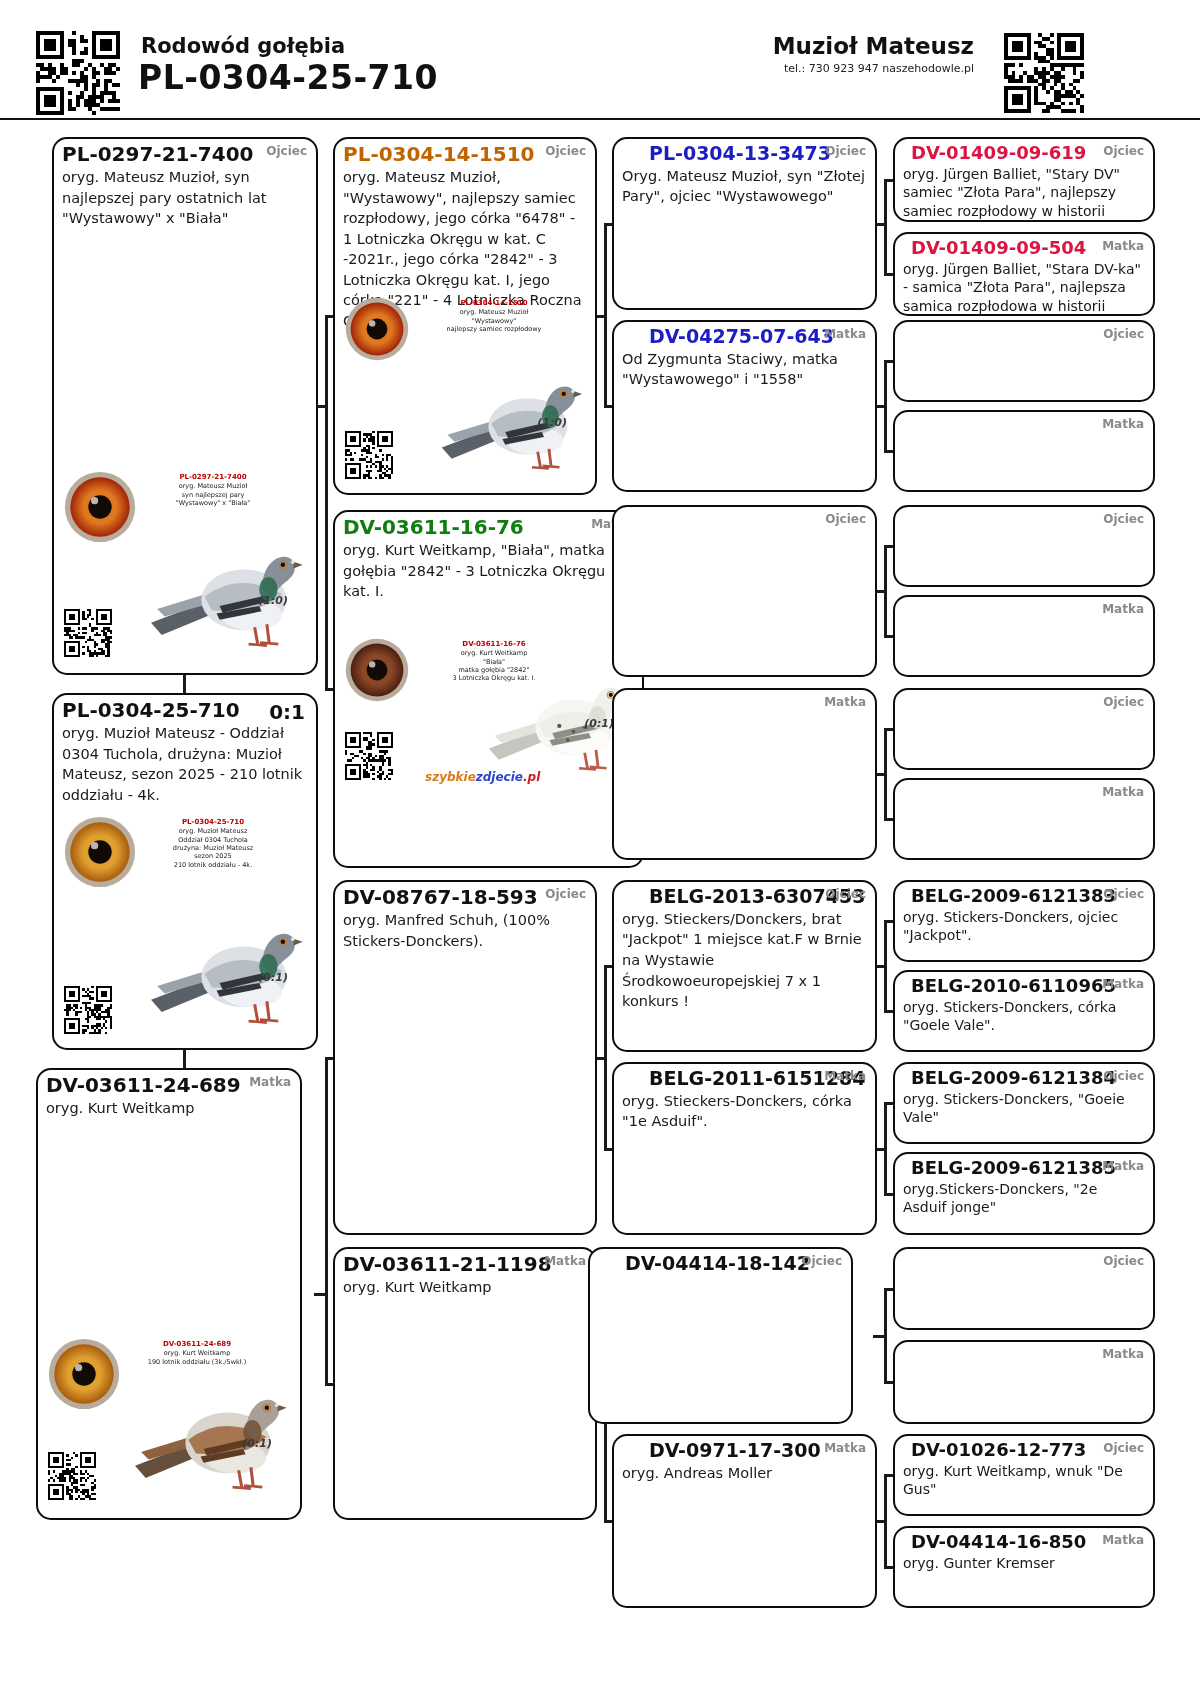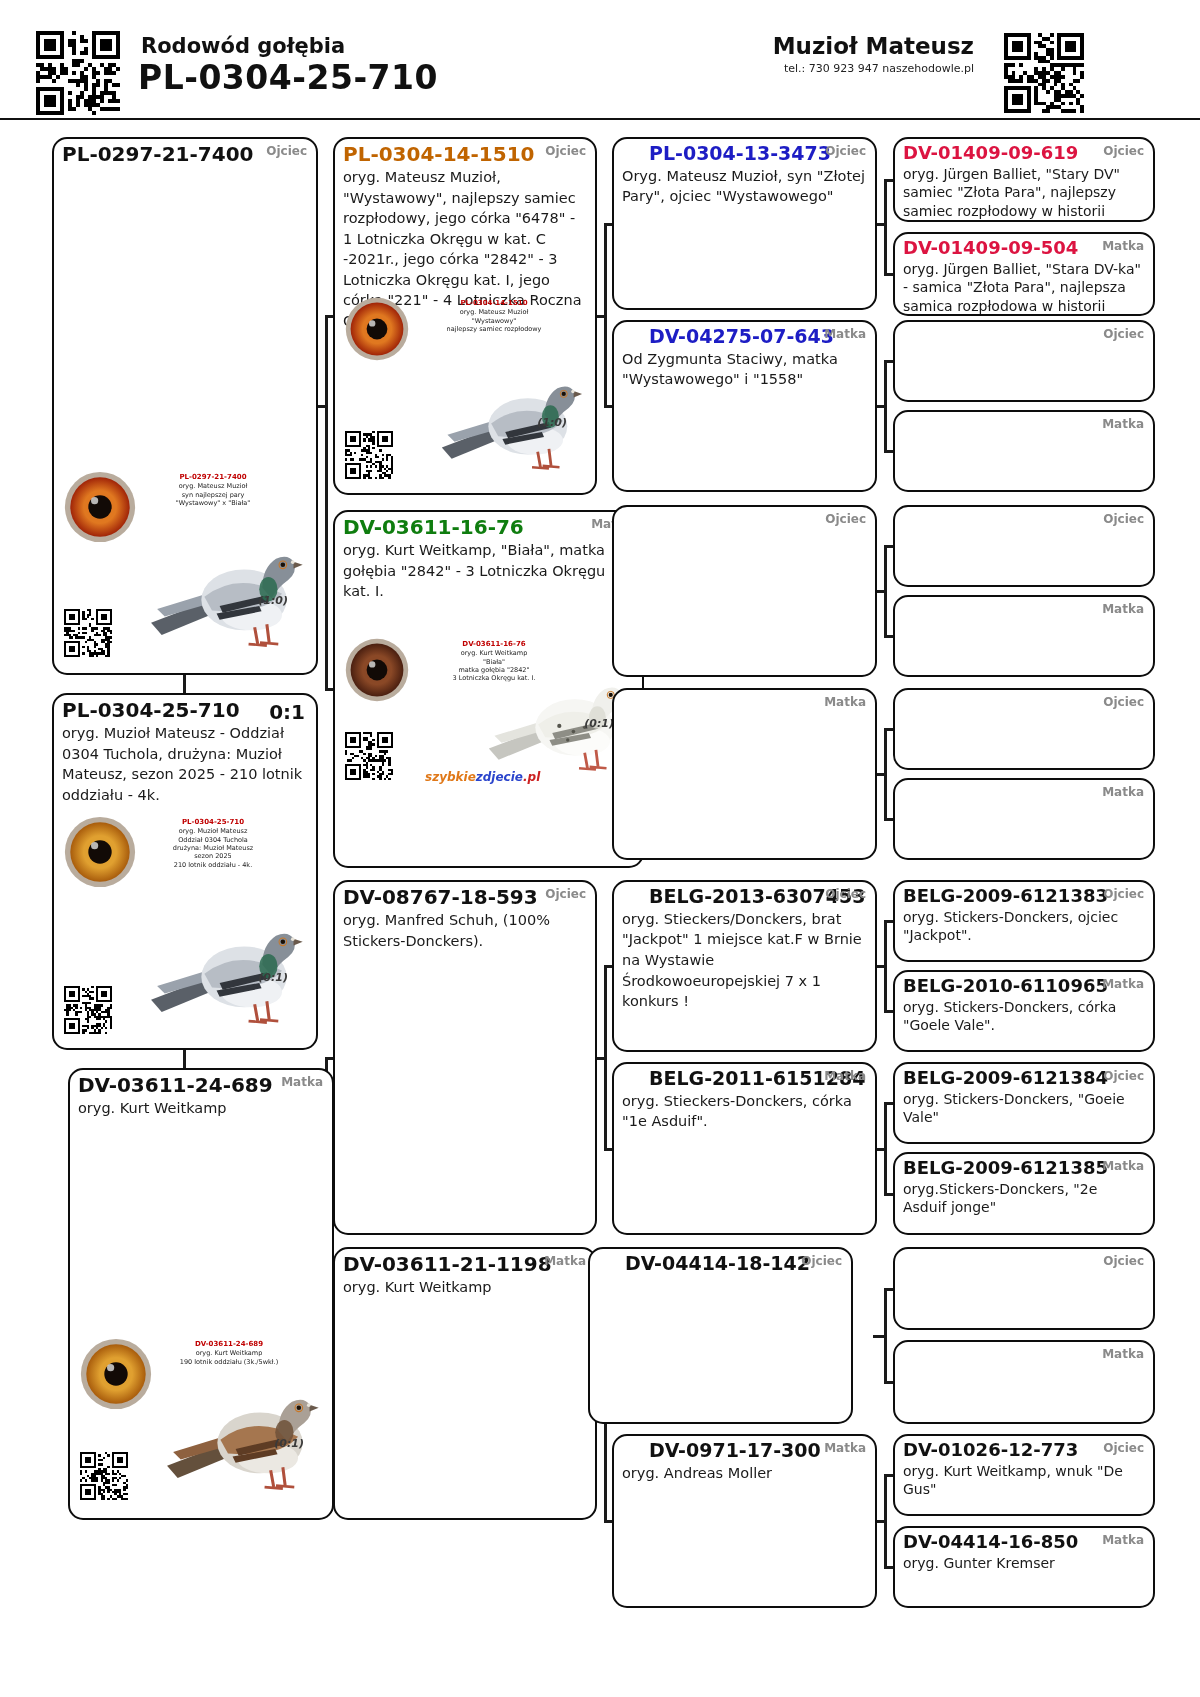--- a/index.html
+++ b/index.html
@@ -14,21 +14,21 @@
   .owner-contact{font-size:11px;color:#222;margin-top:3px;}
   .hdr-divider{position:absolute;left:0;top:118px;width:1200px;height:2px;background:#111;}
   
   #tree{position:absolute;left:0;top:0;width:1200px;height:1697px;}
   .line{position:absolute;background:#1a1a1a;z-index:0;}
   .box{position:absolute;background:#fff;border:2.5px solid #0d0d0d;border-radius:15px;
        box-sizing:border-box;padding:4px 9px 4px 8px;overflow:hidden;z-index:1;}
   .ttl{font-weight:bold;line-height:1.15;white-space:nowrap;}
   .col1 .ttl,.col2 .ttl{font-size:20px;}
   .col3 .ttl{font-size:19px;margin-left:27px;}
-  .col4 .ttl{font-size:18px;}
+  .col4 .ttl{font-size:18px;margin-left:8px;}
   .role{position:absolute;top:5px;right:9px;font-size:12px;font-weight:bold;color:#8a8a8a;z-index:2;}
   .role.dark{color:#111;font-size:20px;top:5px;right:11px;}
   .bd{font-size:14.5px;line-height:1.42;color:#1a1a1a;margin-top:1px;}
   .col4 .bd{font-size:14px;line-height:1.34;}
   
   .photo{position:absolute;left:8px;right:8px;}
   .eye{position:absolute;left:2px;top:4px;}
   .cap{position:absolute;left:78px;top:6px;width:146px;text-align:center;
        font-size:6.5px;line-height:1.3;color:#222;}
   .cap .cap-title{color:#c00000;font-weight:bold;font-size:7px;}
@@ -371,20 +371,21 @@
       <div class="line" style="left: 884px; top: 1381px; width: 13px; height: 3px;"></div>
       <div class="line" style="left: 873px; top: 1520px; width: 13px; height: 3px;"></div>
       <div class="line" style="left: 884px; top: 1475px; width: 3px; height: 92px;"></div>
       <div class="line" style="left: 884px; top: 1474px; width: 13px; height: 3px;"></div>
       <div class="line" style="left: 884px; top: 1566px; width: 13px; height: 3px;"></div>
       <div class="line" style="left: 183px; top: 671px; width: 3px; height: 26px;"></div>
       <div class="line" style="left: 183px; top: 1046px; width: 3px; height: 26px;"></div>
       <div class="box col1" style="left: 52px; top: 137px; width: 266px; height: 538px;">
         <div class="ttl" style="color: rgb(17, 17, 17);">PL-0297-21-7400</div>
         <span class="role">Ojciec</span>
+        <div class="bd">oryg. Mateusz Muzioł, syn najlepszej pary ostatnich lat "Wystawowy" x "Biała"</div>
         <div class="photo" style="bottom: 10px; height: 196px;">
           <div class="eye"><svg width="72" height="72" viewBox="0 0 80 80">
     <defs>
                 <radialGradient id="eg0">
                   <stop offset="0%" stop-color="#e07820"></stop>
     <stop offset="55%" stop-color="#e07820"></stop>
                   <stop offset="100%" stop-color="#a02408"></stop>
                 </radialGradient>
               </defs>
     <circle cx="40" cy="40" r="39" fill="#b9ac9d"></circle>
@@ -714,21 +715,21 @@
               <rect x="14" y="0" width="7" height="7" fill="#000"></rect>
               <rect x="15" y="1" width="5" height="5" fill="#fff"></rect>
               <rect x="16" y="2" width="3" height="3" fill="#000"></rect>
               <rect x="0" y="14" width="7" height="7" fill="#000"></rect>
               <rect x="1" y="15" width="5" height="5" fill="#fff"></rect>
               <rect x="2" y="16" width="3" height="3" fill="#000"></rect>
             </svg></div>
           <div class="ratio">(0:1)</div>
         </div>
       </div>
-      <div class="box col1" style="left: 68px; top: 1068px; width: 266px; height: 452px;">
+      <div class="box col1" style="left: 36px; top: 1068px; width: 266px; height: 452px;">
         <div class="ttl" style="color: rgb(17, 17, 17);">DV-03611-24-689</div>
         <span class="role">Matka</span>
         <div class="bd">oryg. Kurt Weitkamp</div>
         <div class="photo" style="bottom: 12px; height: 172px;">
           <div class="eye"><svg width="72" height="72" viewBox="0 0 80 80">
     <defs>
                 <radialGradient id="eg2">
                   <stop offset="0%" stop-color="#e0a030"></stop>
     <stop offset="55%" stop-color="#e0a030"></stop>
                   <stop offset="100%" stop-color="#a85c0c"></stop>

